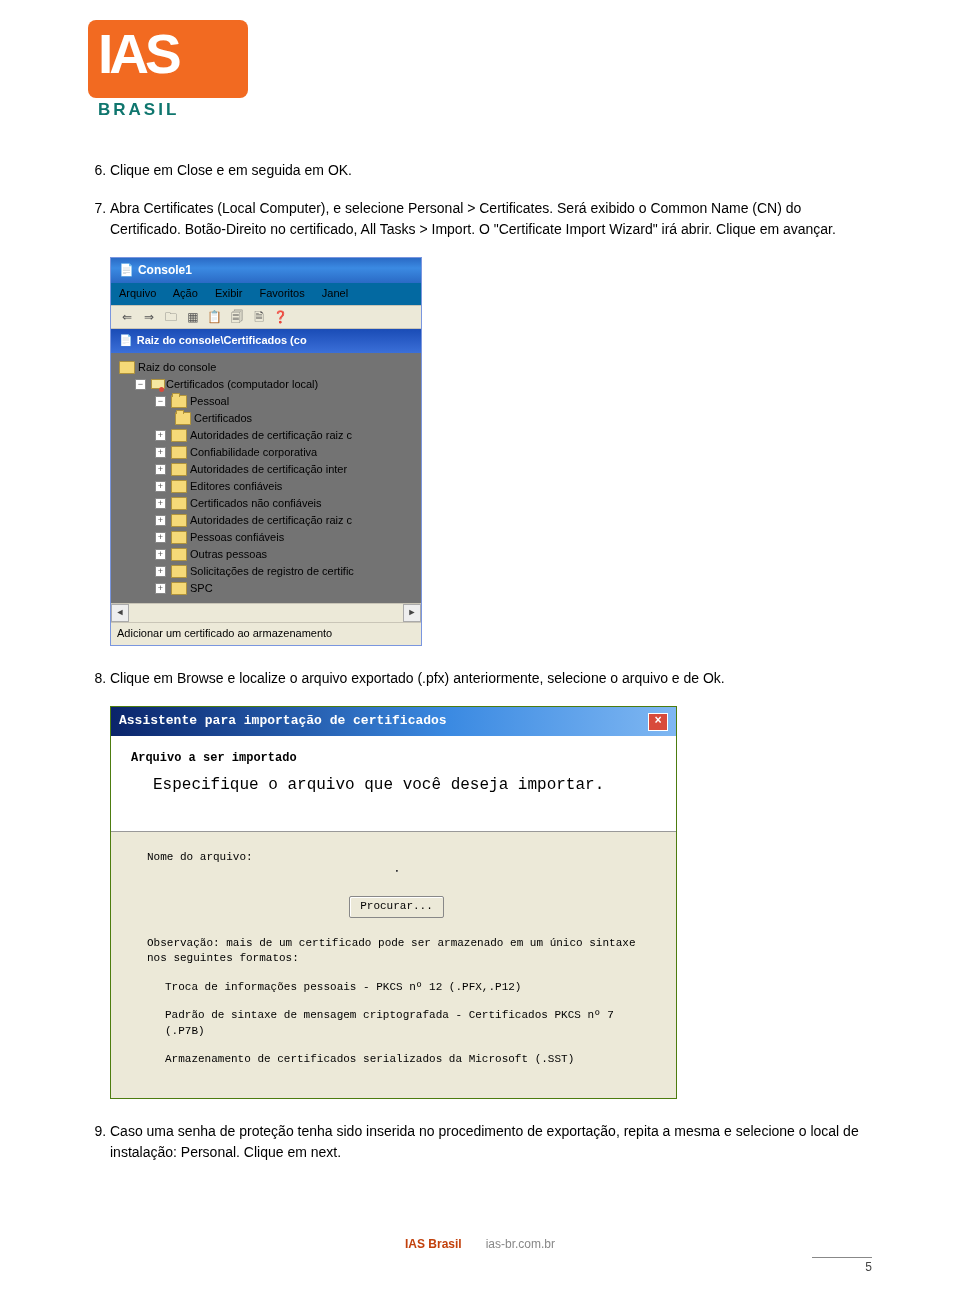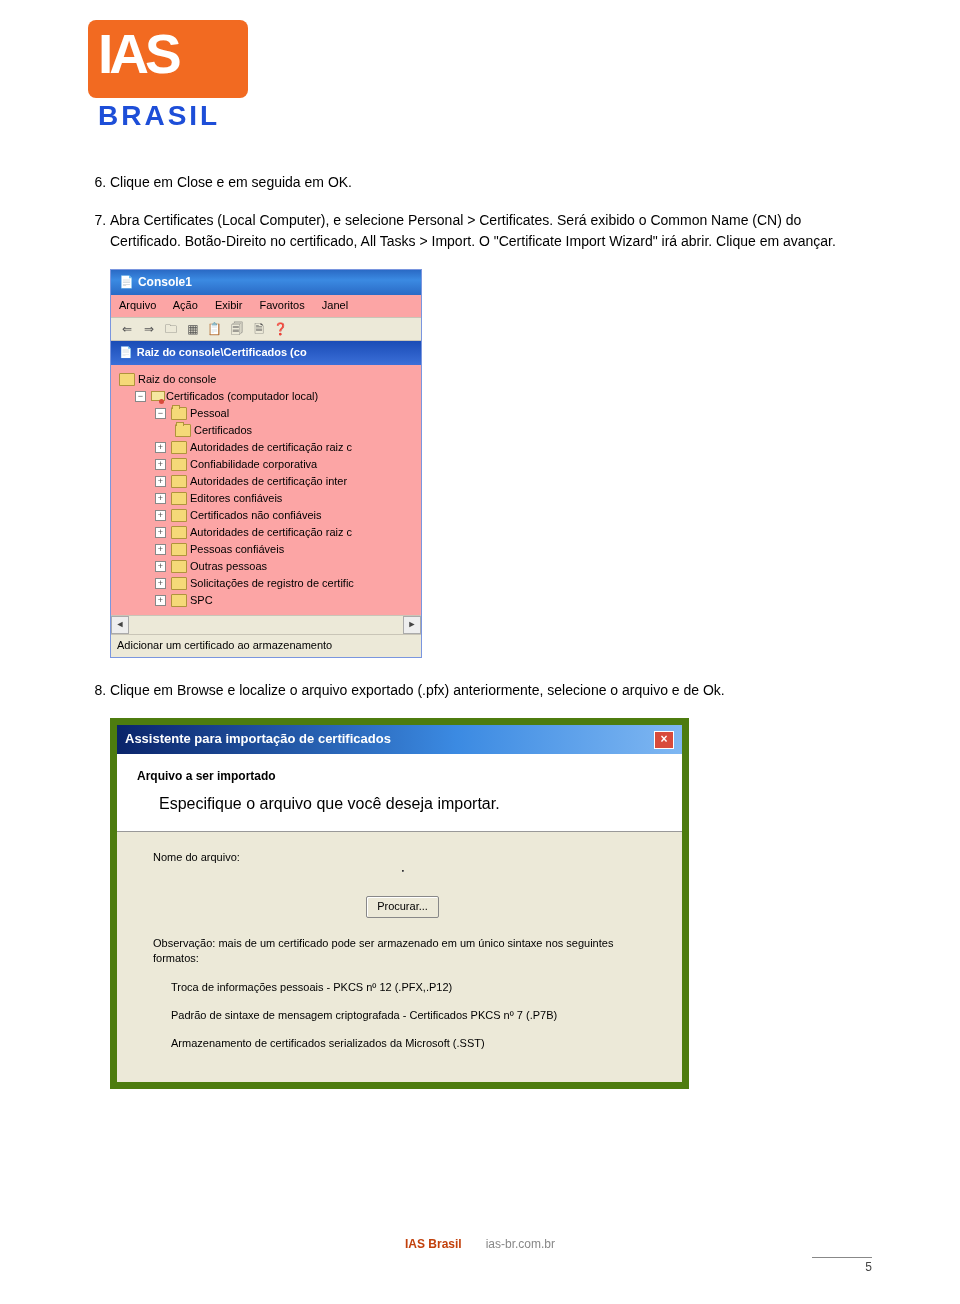--- a/index.html
+++ b/index.html
@@ -33,23 +33,23 @@
     position: absolute;
     top: 2px;
     left: 10px;
     font-size: 55px;
     font-weight: bold;
     color: #fff;
     letter-spacing: -4px;
     font-family: Arial, sans-serif;
   }
   .logo-sub {
-    font-size: 28px;
-    font-weight: bold;
-    color: #1d4ed8;
+    font-size: 17px;
+    font-weight: bold;
+    color: #0f766e;
     letter-spacing: 3px;
     margin-top: 2px;
     margin-left: 10px;
   }
   .content-block {
     margin-top: 40px;
     line-height: 1.45;
   }
   ol.steps {
     list-style: decimal;
@@ -73,21 +73,21 @@
     background: linear-gradient(#2a6ac5, #3b8ae2 40%, #2a6ac5);
     color: #fff;
     padding: 4px 8px;
     font-weight: bold;
     font-size: 12px;
     display: flex;
     align-items: center;
     gap: 4px;
   }
   .mmc-menu {
-    background: #fca5a5;
+    background: #0369a1;
     padding: 3px 8px;
     font-size: 11px;
     border-bottom: 1px solid #c9c5b7;
   }
   .mmc-menu span { margin-right: 14px; }
   .mmc-tool {
     background: #ece9d8;
     padding: 3px 8px;
     border-bottom: 1px solid #c9c5b7;
     display: flex;
@@ -107,21 +107,21 @@
     background: linear-gradient(#1a4cb6, #3b6fd8);
     color: #fff;
     padding: 4px 8px;
     font-weight: bold;
     font-size: 11px;
     display: flex;
     align-items: center;
     gap: 4px;
   }
   .mmc-tree {
-    background: #fca5a5;
+    background: #737373;
     padding: 6px 4px 6px 4px;
     font-size: 11px;
     line-height: 17px;
   }
   .mmc-tree .row {
     white-space: nowrap;
     display: flex;
     align-items: center;
     gap: 3px;
     padding-left: 4px;
@@ -203,23 +203,23 @@
     font-size:11px;
     padding:3px 6px;
     border-top:1px solid #c9c5b7;
   }
   
   .wizard {
     margin-left: 22px;
     margin-top: 10px;
     width: 565px;
     background: #a16207;
-    font-family: Liberation Sans, sans-serif;
-    font-size: 11px;
-    border: 7px solid #4d7c0f;
+    font-family: Liberation Mono, monospace;
+    font-size: 11px;
+    border: 1px solid #4d7c0f;
   }
   .wizard-title {
     background: linear-gradient(to right, #0a246a, #3b8ae2 60%, #7fb7f2);
     color: #fff;
     padding: 5px 8px;
     font-weight: bold;
     font-size: 13px;
     display:flex;
     justify-content:space-between;
     align-items:center;
@@ -229,21 +229,21 @@
     background:#d84a3b;
     color:#fff;
     text-align:center;
     line-height:14px;
     font-weight:bold;
     font-size:12px;
     border:1px solid #fff;
   }
   .wizard-head {
     background: #fff;
-    padding: 14px 20px 16px 20px;
+    padding: 14px 20px 34px 20px;
     border-bottom: 1px solid #999;
   }
   .wizard-head .h1 {
     font-weight: bold;
     font-size: 12px;
     margin-bottom: 6px;
   }
   .wizard-head .sub {
     font-size: 16px;
     margin-left: 22px;
@@ -442,20 +442,23 @@
           <div class="txt"></div>
           <div class="btn">Procurar...</div>
         </div>
         <div class="note">Observação: mais de um certificado pode ser armazenado em um único sintaxe nos seguintes formatos:</div>
         <div class="fmt">Troca de informações pessoais - PKCS nº 12 (.PFX,.P12)</div>
         <div class="fmt">Padrão de sintaxe de mensagem criptografada - Certificados PKCS nº 7 (.P7B)</div>
         <div class="fmt">Armazenamento de certificados serializados da Microsoft (.SST)</div>
       </div>
     </div>
 
+    <ol class="steps" start="9" style="margin-top:22px">
+      <li>Caso uma senha de proteção tenha sido inserida no procedimento de exportação, repita a mesma e selecione o local de instalação: Personal. Clique em next.</li>
+    </ol>
   </div>
 
   
   <div class="footer">
     <div class="footer-line">
       <span class="b">IAS Brasil</span>
       <span>ias-br.com.br</span>
     </div>
     <div class="pagenum">5</div>
   </div>

